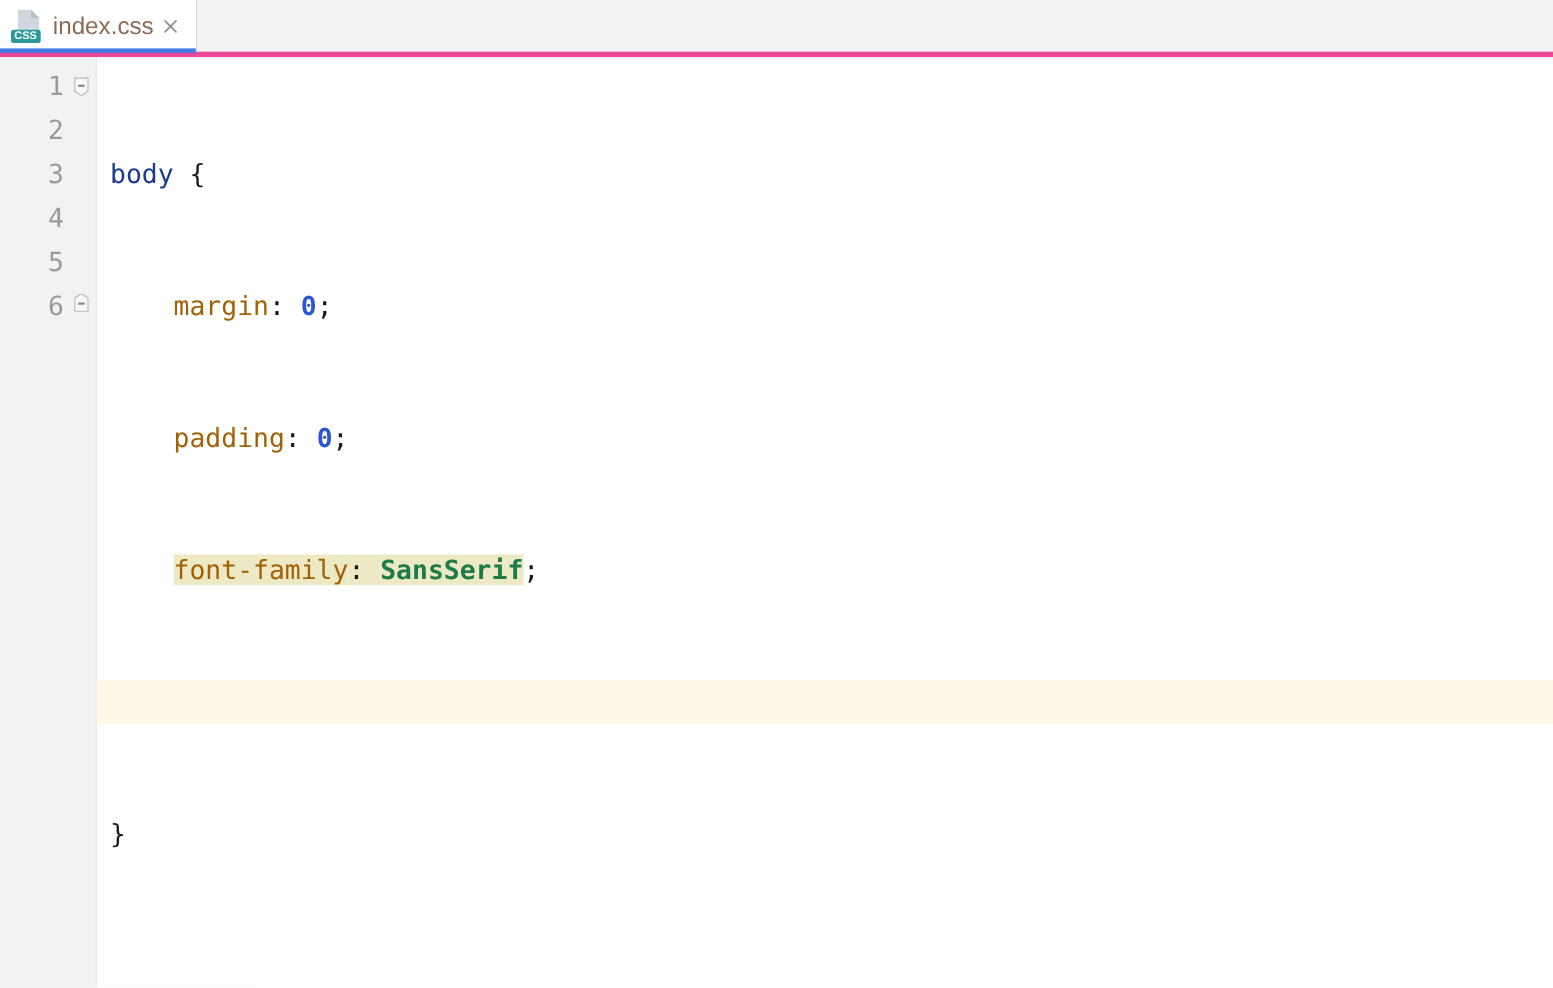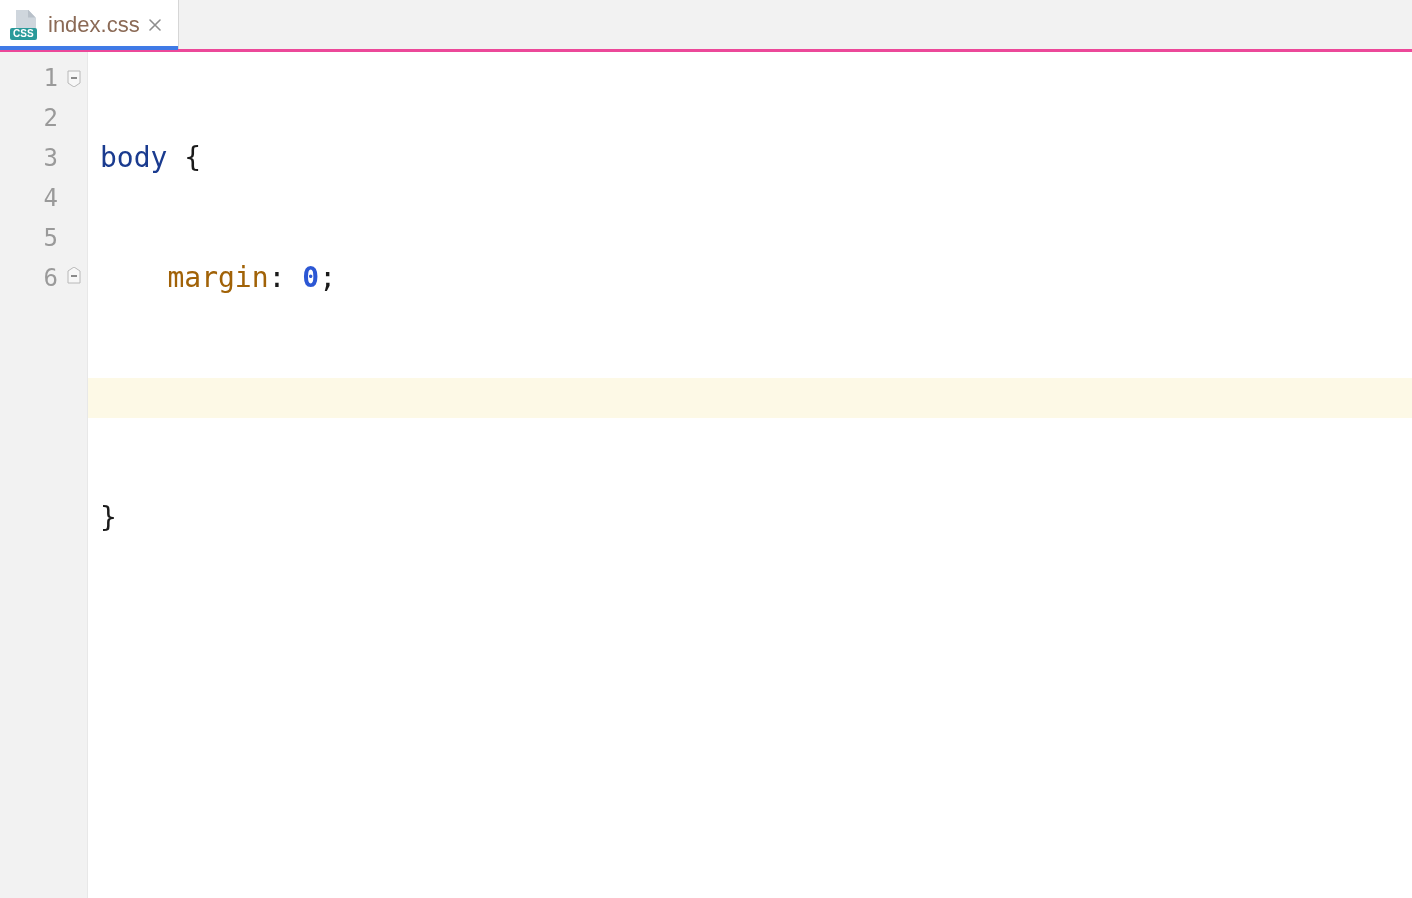--- a/index.html
+++ b/index.html
@@ -8,21 +8,21 @@
     width: 1412px; height: 898px;
     overflow: hidden;
     font-family: "Menlo", "Consolas", "DejaVu Sans Mono", monospace;
     background: #f2f2f2;
   }
 
   
   .tab-bar {
     height: 52px;
     background: #f2f2f2;
-    border-bottom: 3px solid #ec4899;
+    border-bottom: 5px solid #ec4899;
     display: flex;
     align-items: stretch;
   }
   .tab {
     display: flex;
     align-items: center;
     padding: 0 16px 0 10px;
     background: #ffffff;
     border-right: 1px solid #d6d6d6;
     position: relative;
@@ -113,21 +113,21 @@
     left:0;
     width:18px; height:18px;
     cursor:pointer;
   }
   .fold-btn svg { display:block; }
 
   .code {
     flex:1;
     position:relative;
     padding-top:6px;
-    font-size:28px;
+    font-size:24px;
     line-height:40px;
     white-space:pre;
   }
   .code-line { height:40px; padding-left:12px; }
 
   .current-line {
     background:#fdf9e6;
   }
 
   
@@ -179,16 +179,18 @@
           <path d="M3 16 H15 V4 L9 0 L3 4 Z" fill="#f7f7f7" stroke="#b8b8b8"></path>
           <rect x="6" y="8" width="6" height="2" fill="#8a8a8a"></rect>
         </svg>
       </span>
     </div>
   </div>
 
   <div class="code">
     <div class="code-line"><span class="selector">body</span><span class="plain"> </span><span class="brace">{</span></div>
     <div class="code-line"><span class="plain">    </span><span class="property">margin</span><span class="plain">: </span><span class="number">0</span><span class="plain">;</span></div>
+    <div class="code-line"><span class="plain">    </span><span class="property">padding</span><span class="plain">: </span><span class="number">0</span><span class="plain">;</span></div>
+    <div class="code-line"><span class="plain">    </span><span class="property propbg">font-family</span><span class="plain propbg">: </span><span class="value propbg">SansSerif</span><span class="plain">;</span></div>
     <div class="code-line current-line"></div>
     <div class="code-line"><span class="brace">}</span></div>
   </div>
 </div>
 
 </body></html>

